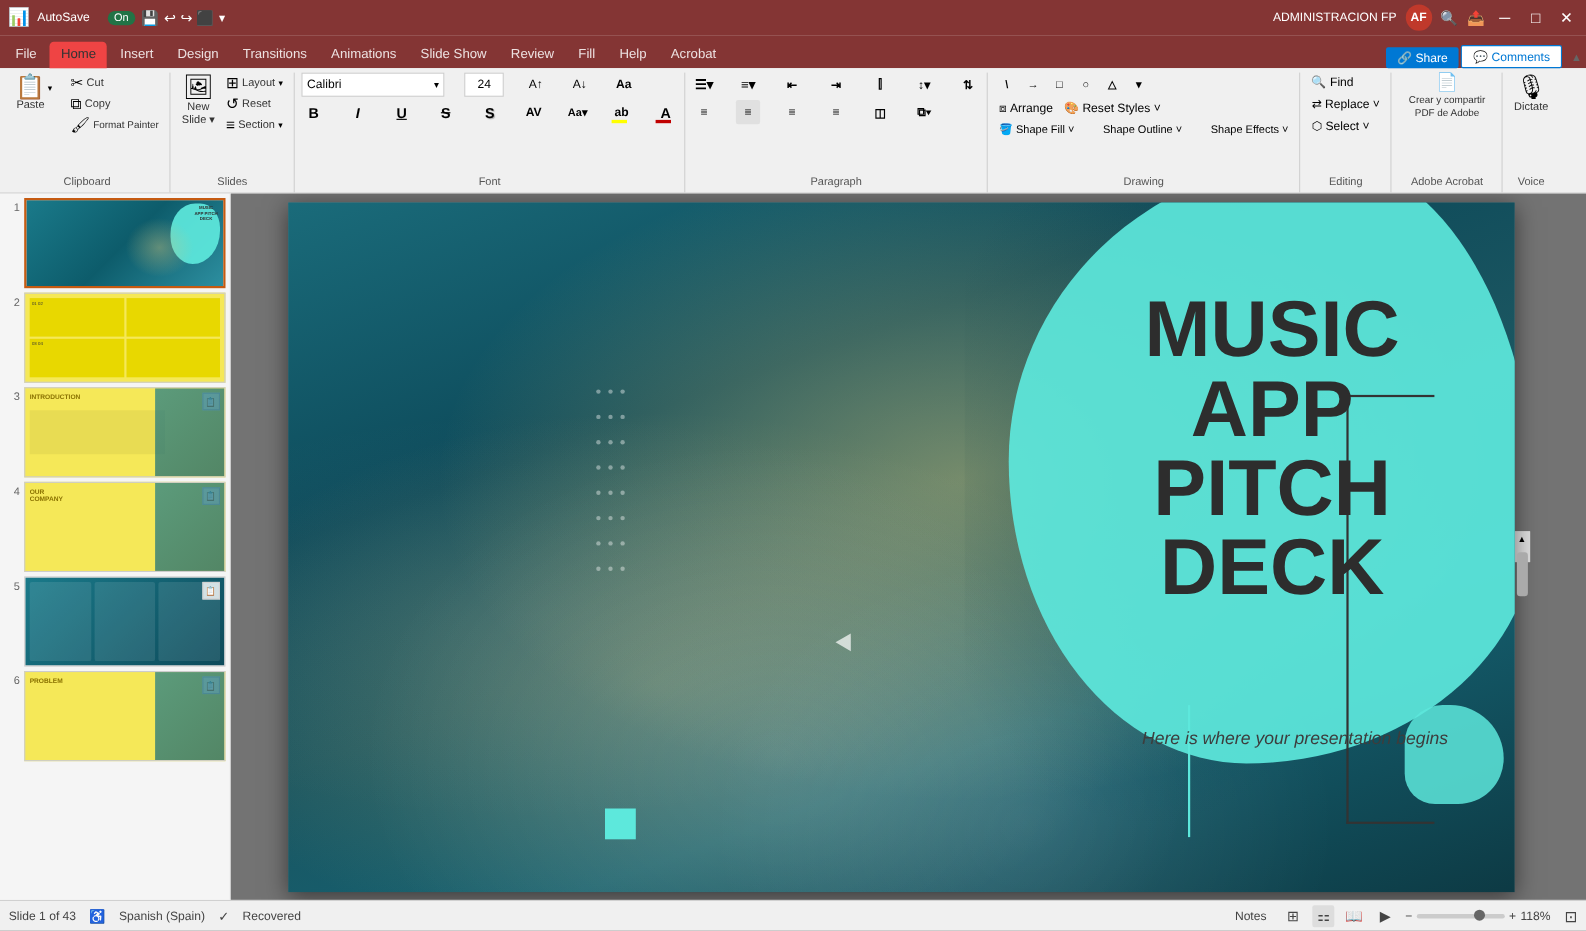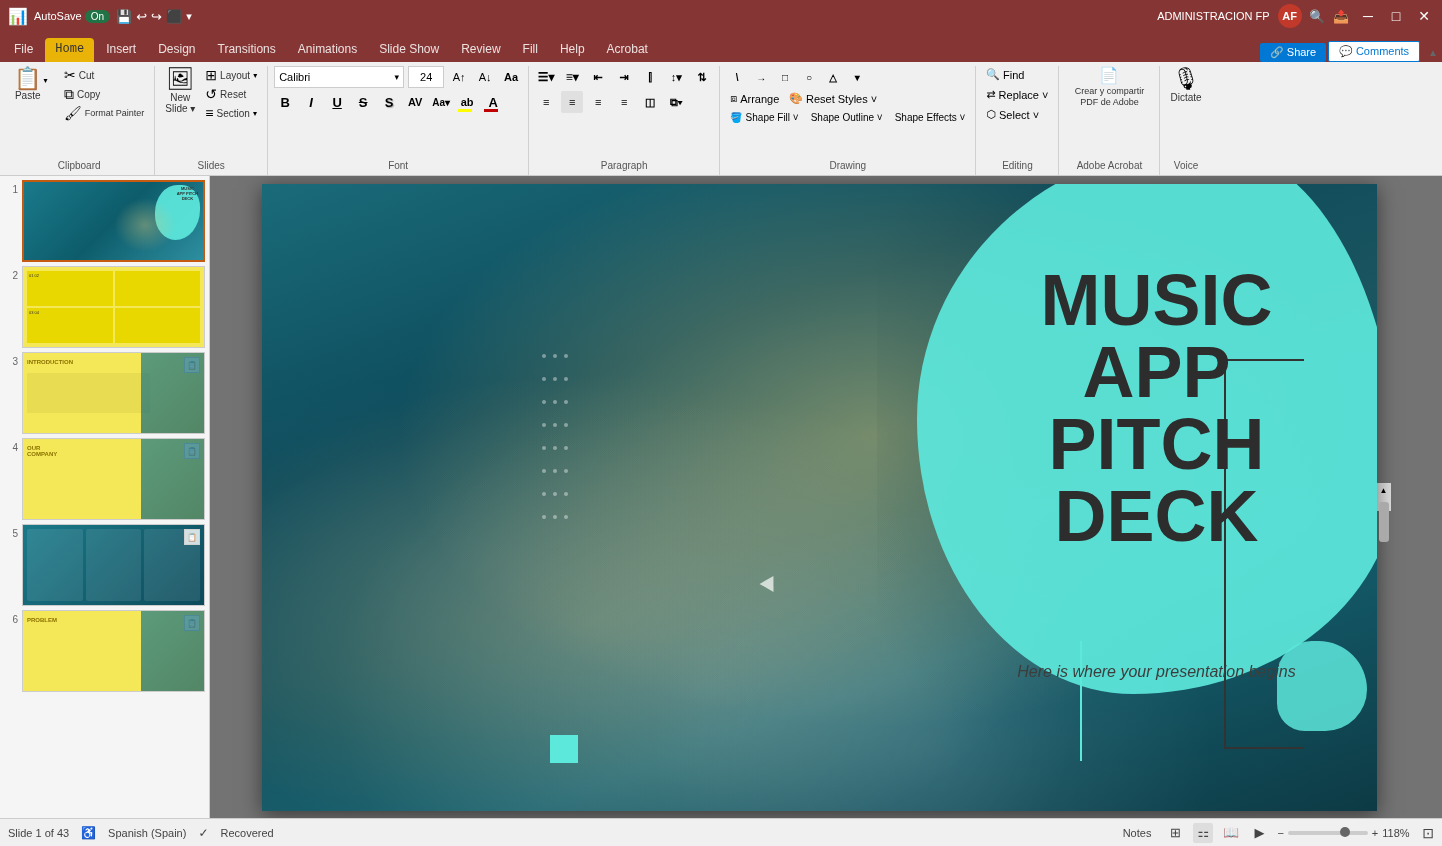--- a/index.html
+++ b/index.html
@@ -5,33 +5,33 @@
     * { margin: 0; padding: 0; box-sizing: border-box; }
     body { width: 1442px; height: 846px; font-family: 'Segoe UI', Arial, sans-serif; font-size: 12px; background: #f0f0f0; overflow: hidden; user-select: none; }
 
     
     #title-bar {
       height: 32px; background: #843534; display: flex; align-items: center; justify-content: space-between; padding: 0 8px; color: white;
     }
     #title-bar .left { display: flex; align-items: center; gap: 6px; font-size: 11px; }
     #title-bar .center { font-size: 12px; font-weight: 400; flex: 1; text-align: center; }
     #title-bar .right { display: flex; align-items: center; gap: 8px; font-size: 11px; }
-    .autosave-toggle { display: flex; align-items: center; gap: 3px; font-size: 11px; }
+    .autosave-toggle { display: flex; align-items: center; gap: 16px; font-size: 11px; }
     .toggle-on { background: #217346; color: white; border-radius: 8px; padding: 1px 6px; font-size: 10px; }
     .win-btn { width: 20px; height: 20px; display: flex; align-items: center; justify-content: center; font-size: 14px; cursor: pointer; }
     .title-icons { display: flex; gap: 4px; align-items: center; }
 
     
     #ribbon-tabs {
       height: 30px; background: #843534; display: flex; align-items: flex-end; padding: 0 4px; gap: 2px;
     }
     .ribbon-tab {
       padding: 4px 10px 6px; font-size: 12px; color: rgba(255,255,255,0.85); cursor: pointer; border-radius: 4px 4px 0 0;
     }
-    .ribbon-tab.active { background: #eab308; color: #333; font-weight: 400; font-family: Liberation Mono, monospace; }
+    .ribbon-tab.active { background: #ef4444; color: #333; font-weight: 400; }
 
     
     #ribbon {
       height: 114px; background: #f0f0f0; border-bottom: 1px solid #ccc; display: flex; align-items: stretch; padding: 4px 4px 0;
     }
     .ribbon-group {
       display: flex; flex-direction: column; align-items: center; border-right: 1px solid #d0d0d0; padding: 0 6px 4px; min-width: fit-content;
     }
     .ribbon-group:last-child { border-right: none; }
     .ribbon-group-label { font-size: 10px; color: #555; margin-top: auto; padding-top: 2px; }
@@ -39,21 +39,21 @@
 
     
     .rb { display: flex; flex-direction: column; align-items: center; padding: 2px 4px; cursor: pointer; border-radius: 3px; font-size: 10px; min-width: 32px; gap: 2px; }
     .rb-icon { font-size: 22px; line-height: 1; }
     .rb-label { font-size: 10px; color: #333; text-align: center; }
     .rb-small { flex-direction: row; align-items: center; min-width: unset; padding: 2px 4px; font-size: 11px; gap: 3px; }
     .rb-small .rb-icon { font-size: 14px; }
 
     
     .small-group { display: flex; flex-direction: column; gap: 1px; }
-    .small-row { display: flex; align-items: center; gap: 4px; }
+    .small-row { display: flex; align-items: center; gap: 18px; }
 
     
     .font-box { display: flex; align-items: center; border: 1px solid #ccc; background: white; height: 22px; padding: 0 4px; font-size: 11px; min-width: 130px; }
     .font-size-box { width: 36px; border: 1px solid #ccc; background: white; height: 22px; padding: 0 4px; font-size: 11px; text-align: center; }
     .fmt-btn { width: 22px; height: 22px; display: flex; align-items: center; justify-content: center; cursor: pointer; border-radius: 2px; font-size: 13px; font-weight: bold; }
 
     
     #main { display: flex; height: calc(846px - 32px - 30px - 114px - 28px); }
     #slide-panel { width: 210px; background: #f5f5f5; border-right: 1px solid #ccc; overflow-y: auto; display: flex; flex-direction: column; gap: 0; padding: 4px; }
     .slide-thumb { position: relative; margin-bottom: 4px; cursor: pointer; display: flex; align-items: flex-start; gap: 4px; }
@@ -105,21 +105,21 @@
       font-size: 72px; font-weight: 900; color: #2d2d2d;
       line-height: 1.0; text-align: center;
       font-family: Arial Black, Arial, sans-serif;
       text-transform: uppercase;
       width: 360px;
       z-index: 10;
     }
     .slide-subtitle {
       position: absolute; right: 60px; bottom: 130px;
       font-size: 16px; color: #3d3d3d;
-      text-align: center; width: 320px;
+      text-align: right; width: 320px;
       z-index: 10;
       font-style: italic;
     }
     .dotted-rect {
       position: absolute; left: 280px; top: 170px;
       width: 30px; height: 180px;
       display: grid; grid-template-columns: repeat(3, 6px); gap: 5px;
       z-index: 5;
     }
     .dot { width: 4px; height: 4px; background: rgba(255,255,255,0.4); border-radius: 50%; }

